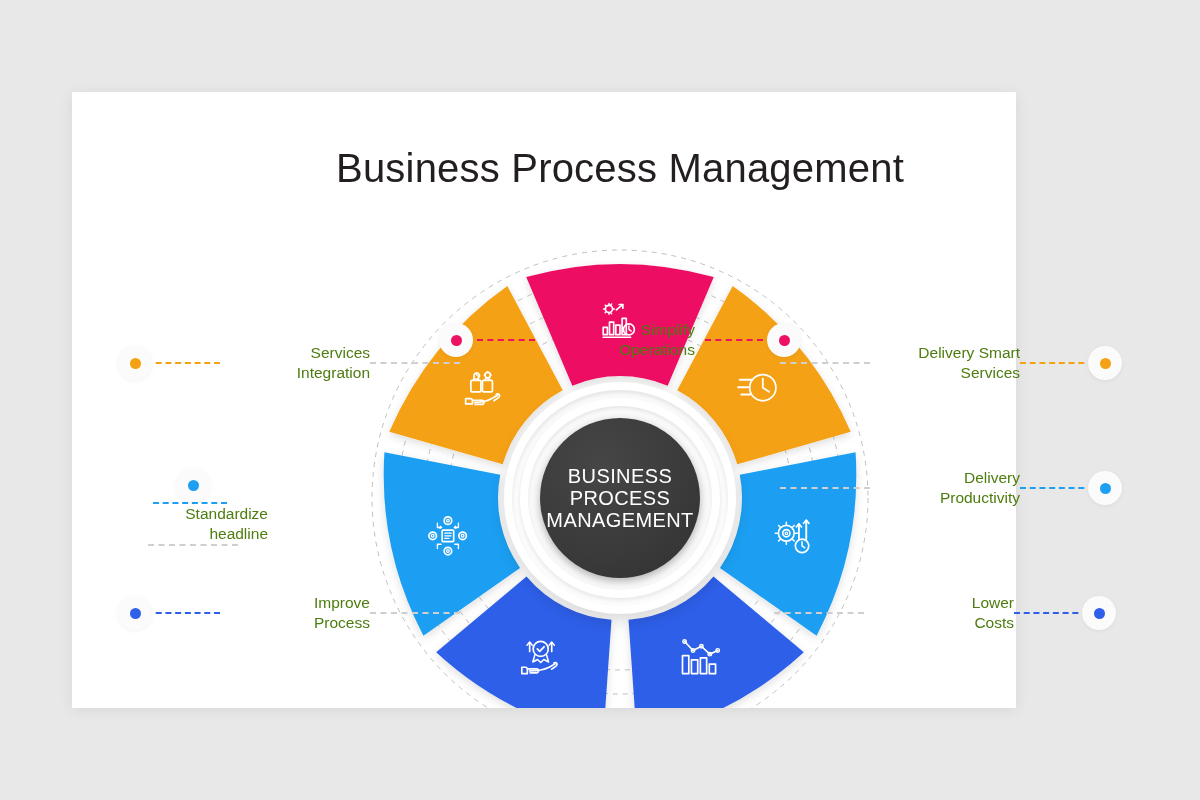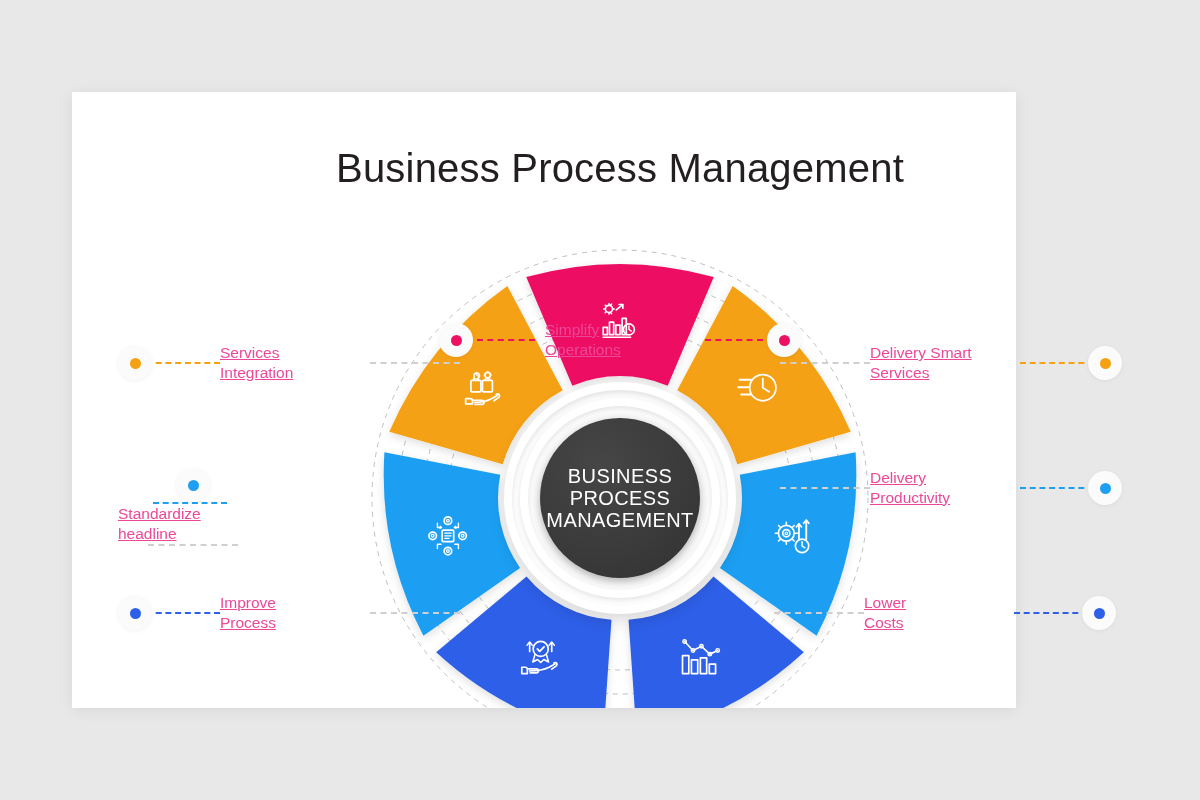--- a/index.html
+++ b/index.html
@@ -115,24 +115,23 @@
 
   
   .callout {
     position: absolute;
     display: flex;
     align-items: center;
   }
   .callout-text {
     font-size: 15.5px;
     line-height: 20px;
-    color: #ec4899;
-    text-align: left;
+    color: #4d7c0f;
+    text-align: right;
     white-space: nowrap;
-    text-decoration: underline;
   }
   .conn-dot {
     width: 11px;
     height: 11px;
     border-radius: 50%;
     flex: none;
   }
   .conn-halo {
     position: relative;
     width: 34px;

